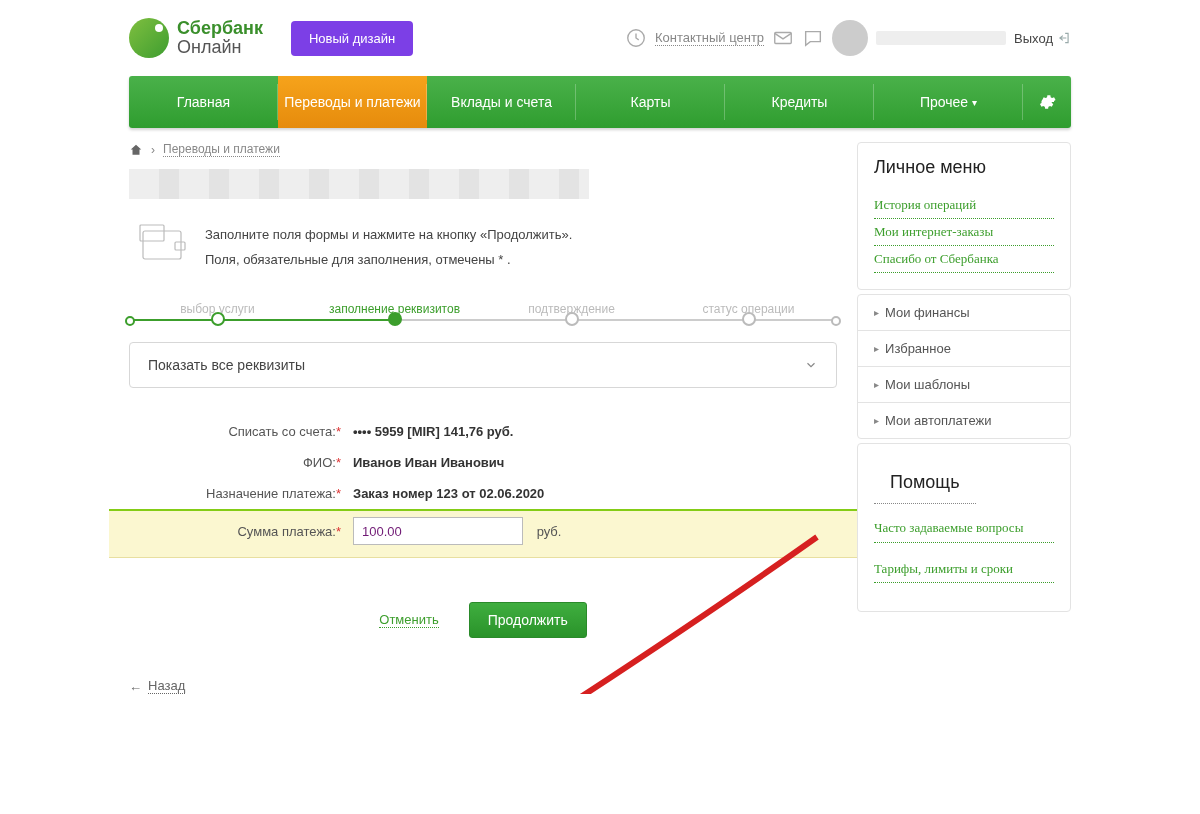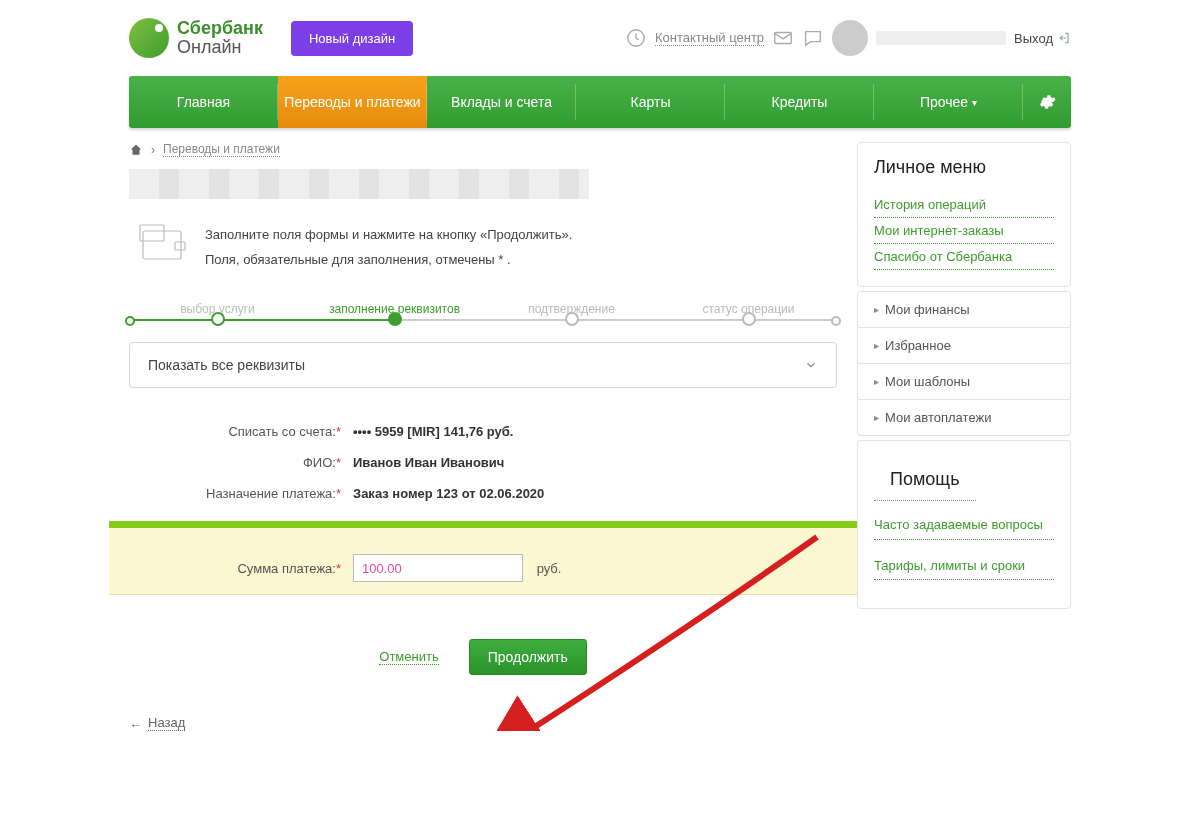--- a/index.html
+++ b/index.html
@@ -65,39 +65,39 @@
 
   
   .expand-bar { border: 1px solid #d7d7d7; border-radius: 4px; padding: 14px 18px; display: flex; align-items: center; justify-content: space-between; cursor: pointer; margin-bottom: 28px; color: #444; font-size: 14px; }
   .expand-bar svg { width: 14px; height: 14px; color: #888; }
 
   
   .frow { display: flex; align-items: center; padding: 8px 0 8px 10px; }
   .frow .lbl { width: 202px; text-align: right; color: #555; font-size: 13px; }
   .frow .req { color: #d33; }
   .frow .val { flex: 1; padding-left: 12px; font-weight: 700; color: #333; font-size: 13px; }
-  .frow.highlight { background: #fbf7d0; border-top: 7px solid #84cc16; border-bottom: 1px solid #e8dfa0; padding: 26px 0 12px 10px; margin-left: -20px; margin-right: -20px; padding-left: 30px; margin-top: 12px; }
+  .frow.highlight { background: #fbf7d0; border-top: 2px solid #84cc16; border-bottom: 1px solid #e8dfa0; padding: 6px 0 12px 10px; margin-left: -20px; margin-right: -20px; padding-left: 30px; }
   .frow.highlight .val { font-weight: 400; }
-  .amount-input { width: 170px; height: 28px; border: 1px solid #bbb; padding: 0 8px; font-size: 13px; color: #ec4899; background: #fff; }
+  .amount-input { width: 170px; height: 28px; border: 1px solid #bbb; padding: 0 8px; font-size: 13px; color: #701a75; background: #fff; }
   .suffix { margin-left: 10px; color: #555; }
 
   
   .actions { display: flex; align-items: center; justify-content: center; gap: 30px; margin-top: 44px; }
   .btn-cancel { color: #3c9e2c; cursor: pointer; }
   .btn-continue { background: linear-gradient(#3fae3f, #2a932a); color: #fff; border: 1px solid #2a8a2a; border-radius: 3px; padding: 9px 18px; font-size: 14px; cursor: pointer; }
   .back-link { margin-top: 40px; color: #666; display: inline-flex; align-items: center; gap: 6px; cursor: pointer; font-size: 13px; }
   .back-link .dotted { color: #666; }
 
   
   .red-arrow { position: absolute; top: 390px; right: 10px; width: 330px; height: 210px; pointer-events: none; }
 
   
   .side-box { border: 1px solid #e3e3e3; border-radius: 4px; margin-bottom: 4px; background: #fff; }
   .side-title { font-size: 18px; font-weight: 400; padding: 14px 16px 10px; color: #222; }
-  .side-links { padding: 4px 16px 16px; }
+  .side-links { padding: 4px 16px 16px; font-family: Liberation Serif, serif; }
   .side-links a { display: block; color: #3c9e2c; font-size: 13px; padding: 5px 0; cursor: pointer; }
   .side-accordion-item { border-top: 1px solid #e3e3e3; padding: 10px 16px; font-size: 13px; color: #555; cursor: pointer; display: flex; align-items: center; gap: 6px; }
   .side-accordion-item:first-child { border-top: none; }
   .side-accordion-item::before { content: "\25B8"; font-size: 10px; color: #888; }
   .help-links a { line-height: 1.35; margin-bottom: 12px; }
 </style>
 </head>
 <body>
 
 <div class="header">

